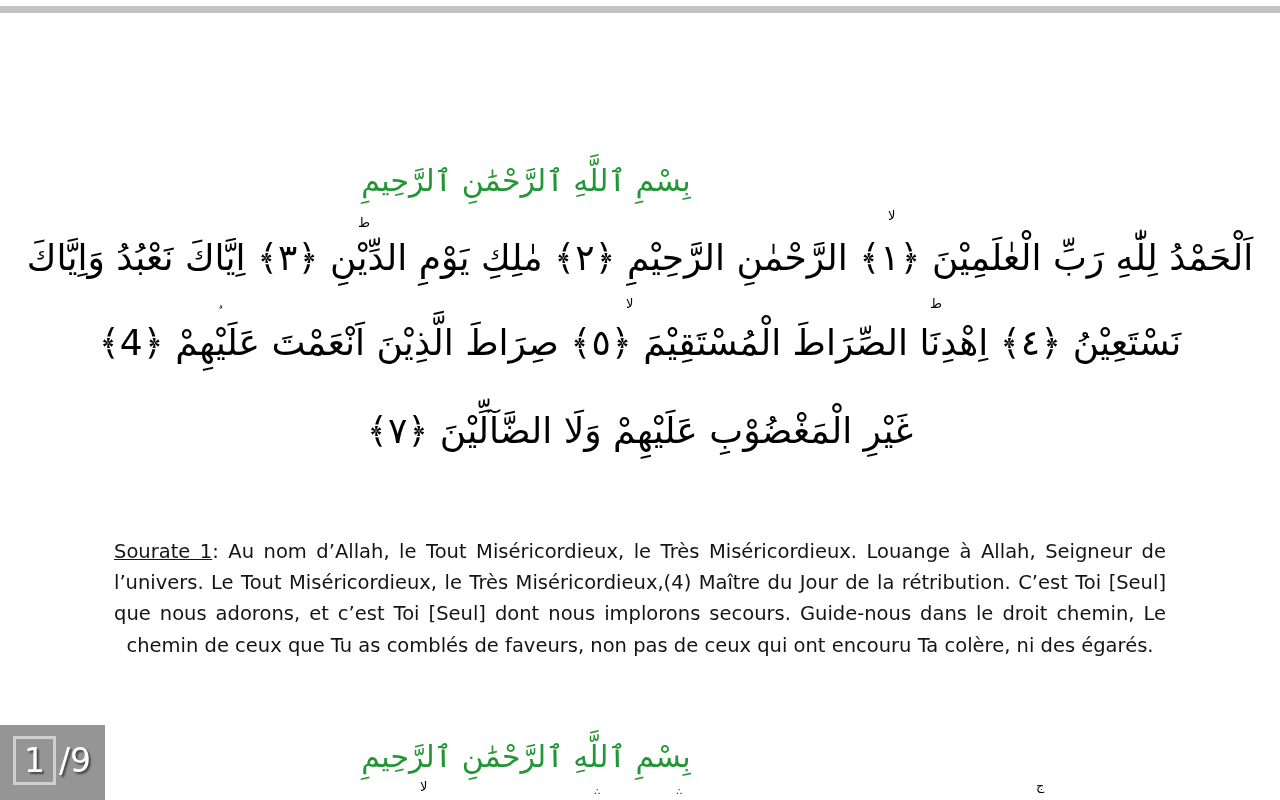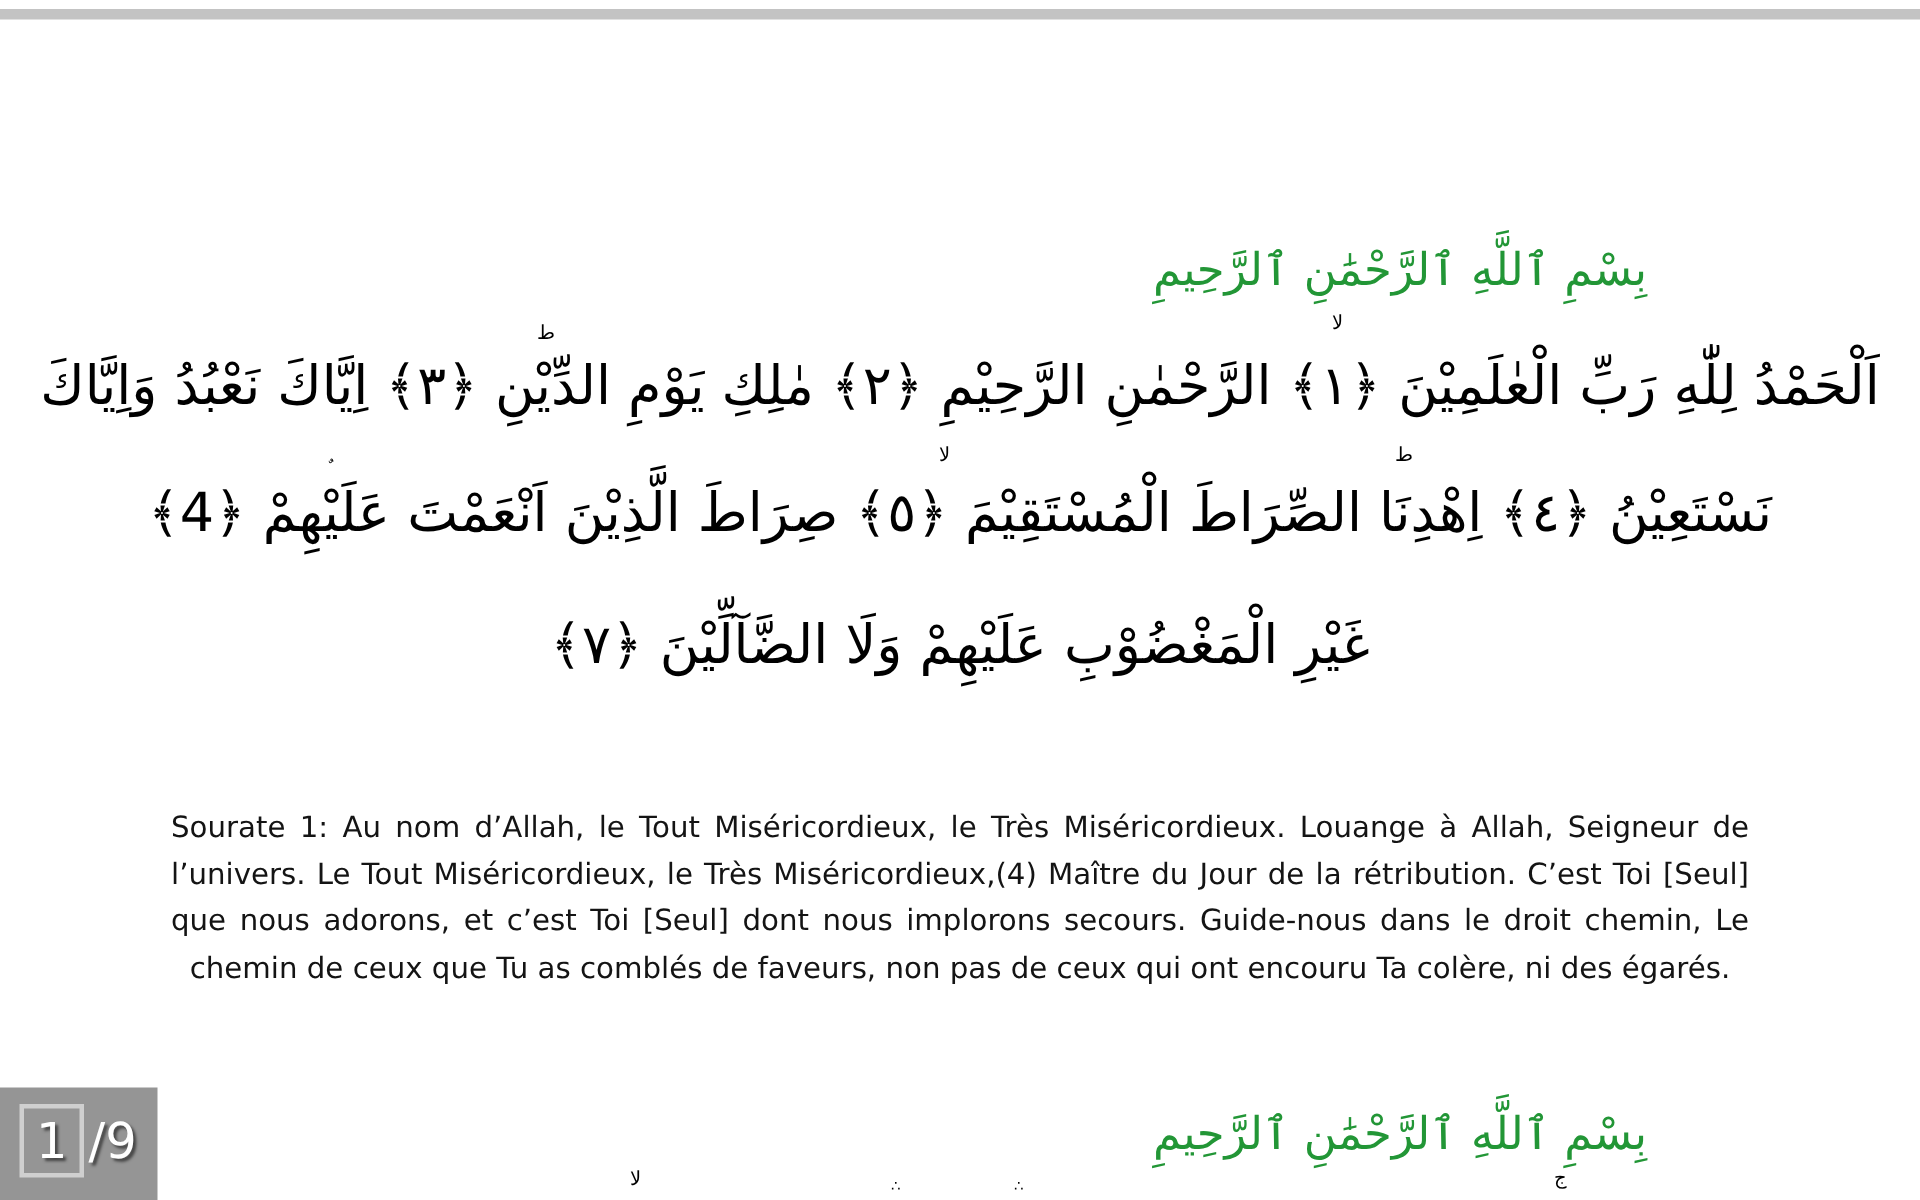--- a/index.html
+++ b/index.html
@@ -4,24 +4,23 @@
 <style>
   html,body{margin:0;padding:0;}
   body{
     width:1280px;height:800px;background:#ffffff;overflow:hidden;position:relative;
     font-family:"DejaVu Sans",sans-serif;
   }
   .topbar{
     position:absolute;left:0;top:6px;width:1280px;height:7px;background:#c3c3c3;
   }
   .basmala{
-    position:absolute;left:0;width:1052px;direction:rtl;
+    position:absolute;left:0;width:1052px;text-align:center;direction:rtl;
     color:#229636;font-size:30px;line-height:62px;height:62px;
     font-family:"DejaVu Sans",sans-serif;
-    margin-left:46px;
   }
   #basmala-top{top:150px;}
   #basmala-next{top:726px;}
   .aya{
     position:absolute;left:0;width:1280px;text-align:center;direction:rtl;
     color:#000000;font-size:36px;line-height:80px;height:80px;
     font-family:"DejaVu Sans",sans-serif;
   }
   #aya-line-1{top:218px;}
   #aya-line-2{top:303px;}
@@ -34,21 +33,21 @@
   #waqf-2{left:888px;top:209px;}
   #waqf-3{left:626px;top:297px;}
   #waqf-4{left:930px;top:297px;}
   #waqf-5{left:218px;top:305px;font-size:11px;}
   .french{
     position:absolute;left:114px;top:516px;width:1052px;
     color:#141414;font-size:19.5px;line-height:31.4px;
     text-align:justify;text-align-last:center;
     font-family:"DejaVu Sans","Liberation Sans",sans-serif;
   }
-  .sourate-label{}
+  .sourate-label{text-decoration:underline;}
   .clip{
     position:absolute;color:#000;font-family:"DejaVu Sans",sans-serif;
   }
   #clip-1{left:420px;top:779px;font-size:13px;}
   #clip-2{left:594px;top:786px;font-size:10px;}
   #clip-3{left:676px;top:786px;font-size:10px;}
   #clip-4{left:1036px;top:778px;font-size:13px;}
   .badge{
     position:absolute;left:0;top:725px;width:105px;height:75px;background:#959595;
     cursor:pointer;

